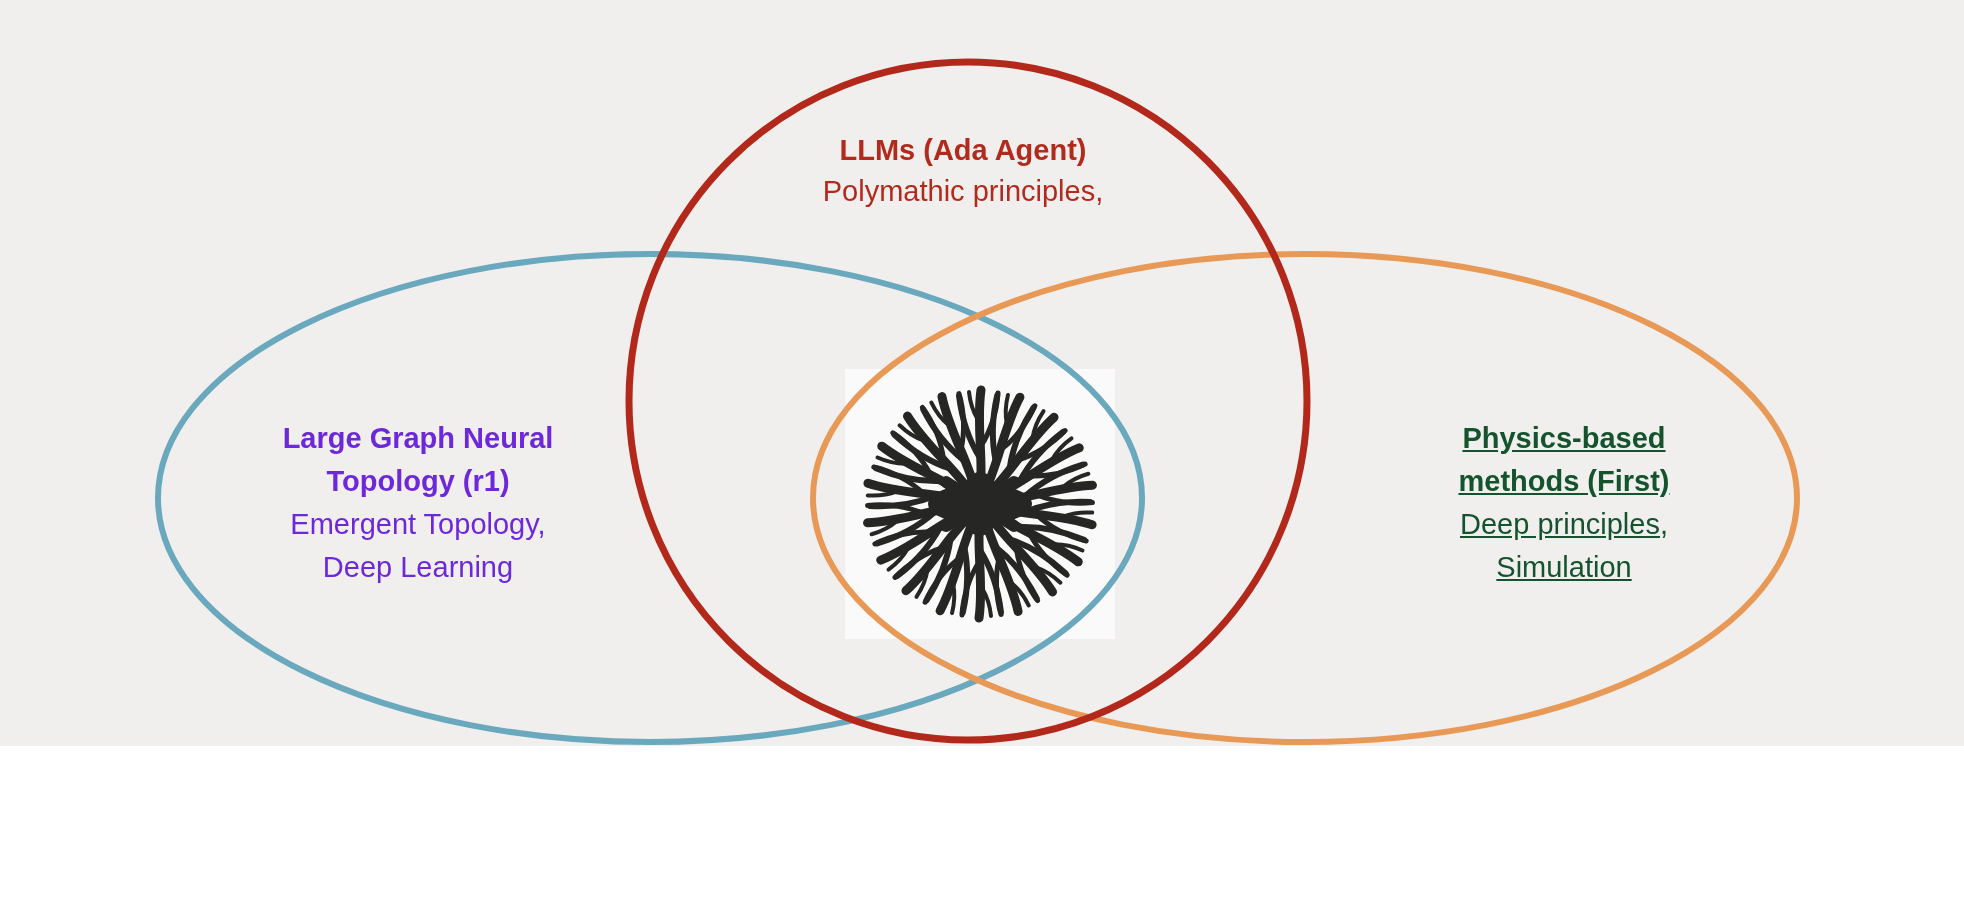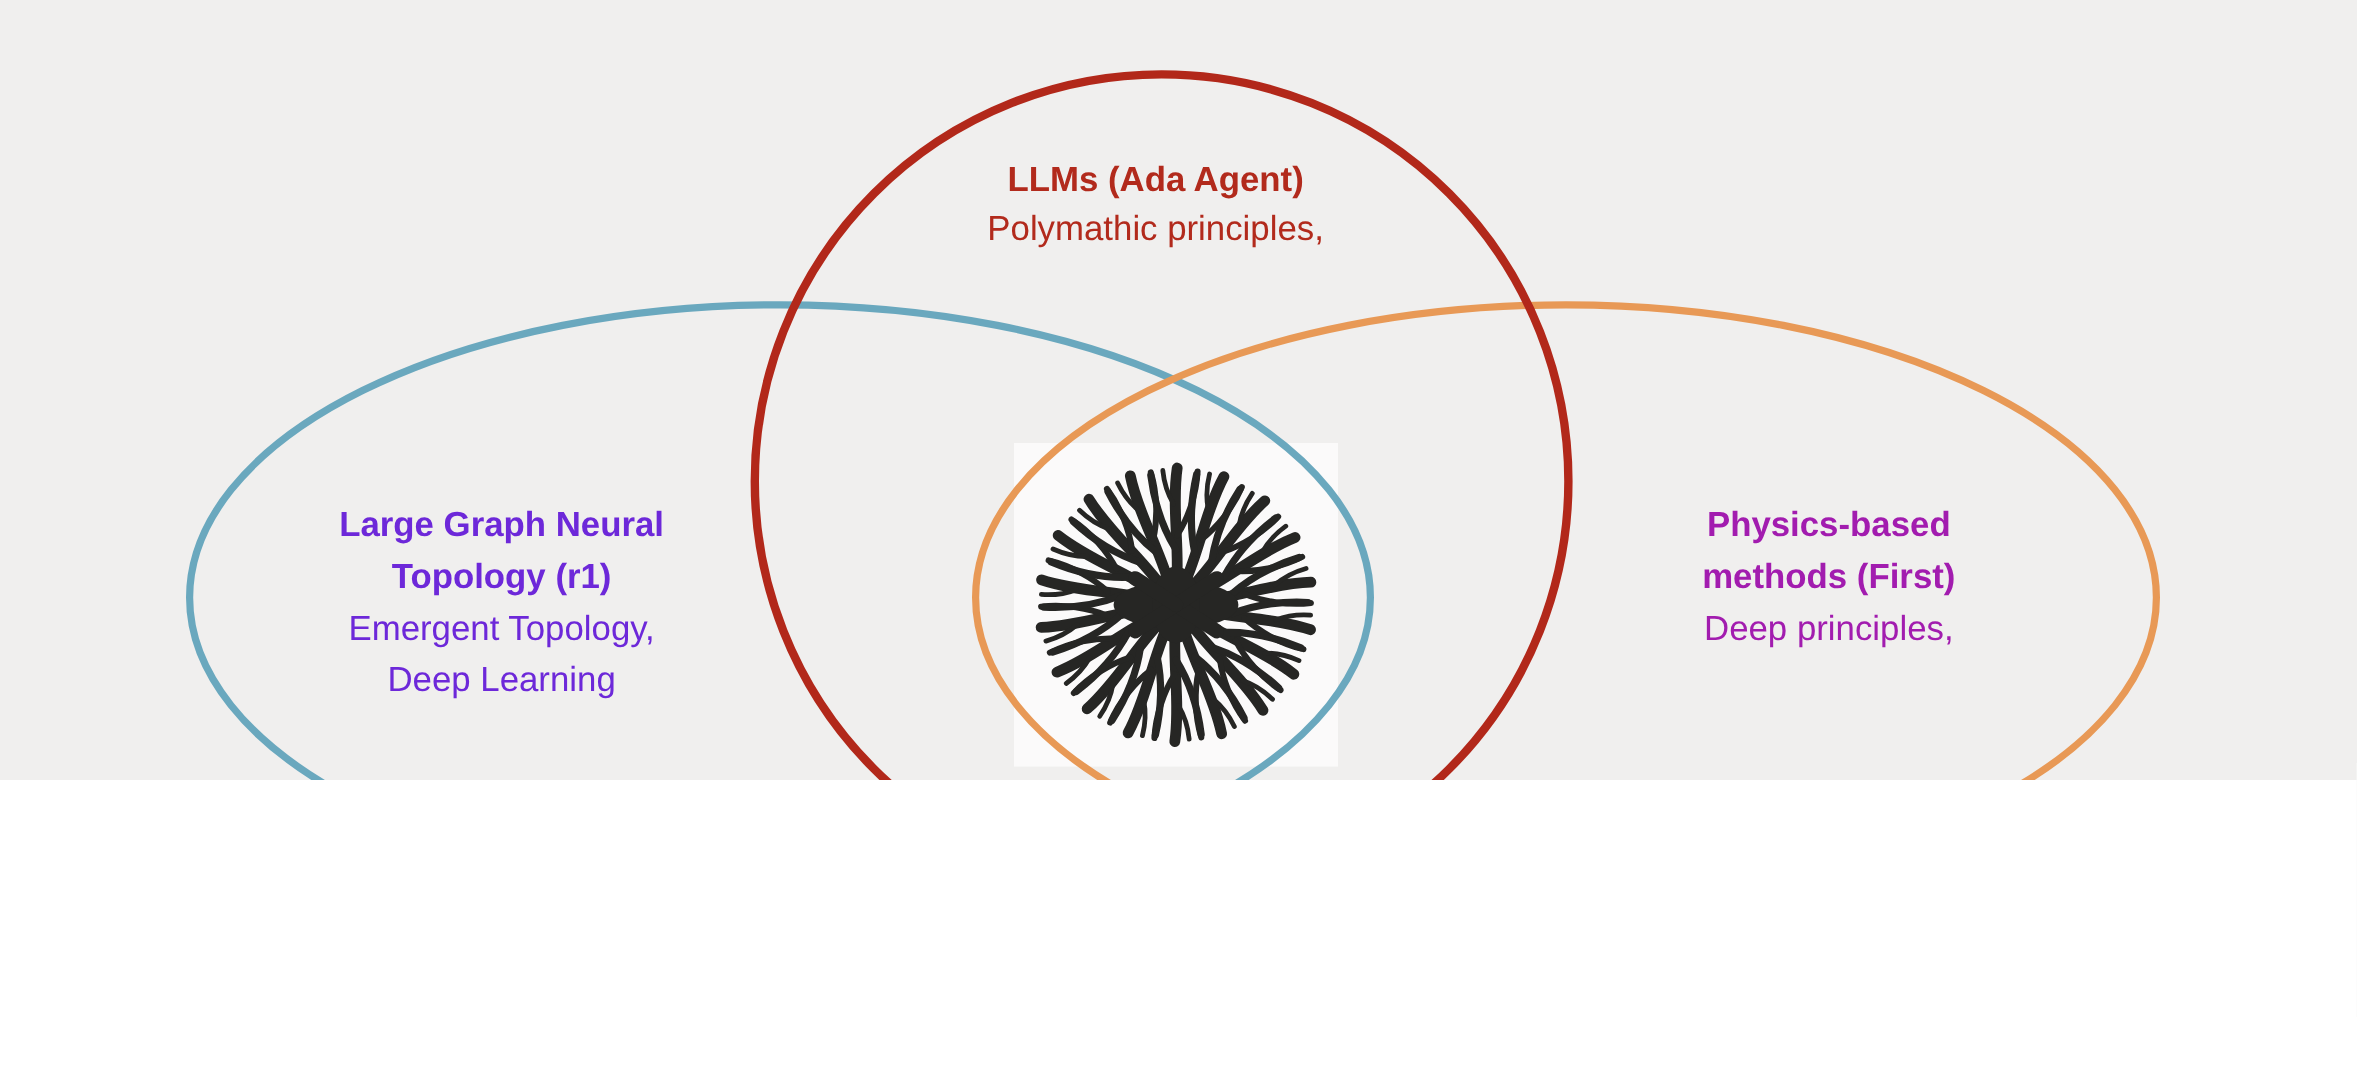--- a/index.html
+++ b/index.html
@@ -1,39 +1,39 @@
 <!DOCTYPE html>
 <html><head>
 <meta charset="utf-8">
 <style>
   html,body{margin:0;padding:0;}
   .stage{
     position:relative;
-    width:1964px;height:650px;
+    width:1964px;height:746px;
     background:#f0efee;
     overflow:hidden;
     font-family:"Liberation Sans", sans-serif;
   }
   .outlines{
     position:absolute;left:0;top:0;z-index:2;
     pointer-events:none;
   }
   .center-art{
     position:absolute;left:845px;top:369px;
     width:270px;height:270px;z-index:1;
   }
   .label{
     position:absolute;width:520px;z-index:3;
     text-align:center;font-size:29px;line-height:43px;
     white-space:nowrap;
   }
   .label .t{font-weight:bold;display:block;}
   .label .s{font-weight:normal;display:block;}
   .label-gnn{left:158px;top:417px;color:#6d28d9;}
-  .label-molsim{left:1264px;top:417px;color:#a21caf;}
+  .label-molsim{left:1304px;top:417px;color:#14532d;text-decoration:underline;}
   .label-llm{left:703px;top:130px;color:#b22a1c;line-height:41px;}
 </style>
 </head>
 <body>
 
 <div class="stage">
 
   <div class="center-art">
     <svg width="270" height="270" viewBox="0 0 270 270">
       <rect x="0" y="0" width="270" height="270" fill="#fbfafa"></rect>
@@ -96,15 +96,16 @@
     <span class="t">Large Graph Neural</span>
     <span class="t">Topology (r1)</span>
     <span class="s">Emergent Topology,</span>
     <span class="s">Deep Learning</span>
   </div>
 
   <div class="label label-molsim">
     <span class="t">Physics-based</span>
     <span class="t">methods (First)</span>
     <span class="s">Deep principles,</span>
+    <span class="s">Simulation</span>
   </div>
 
 </div>
 
 </body></html>

